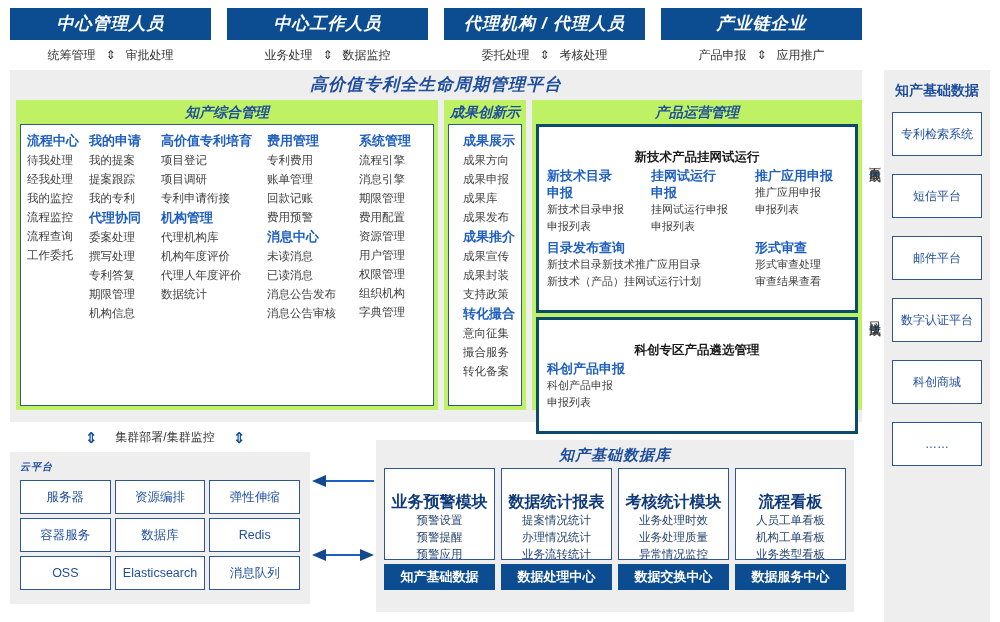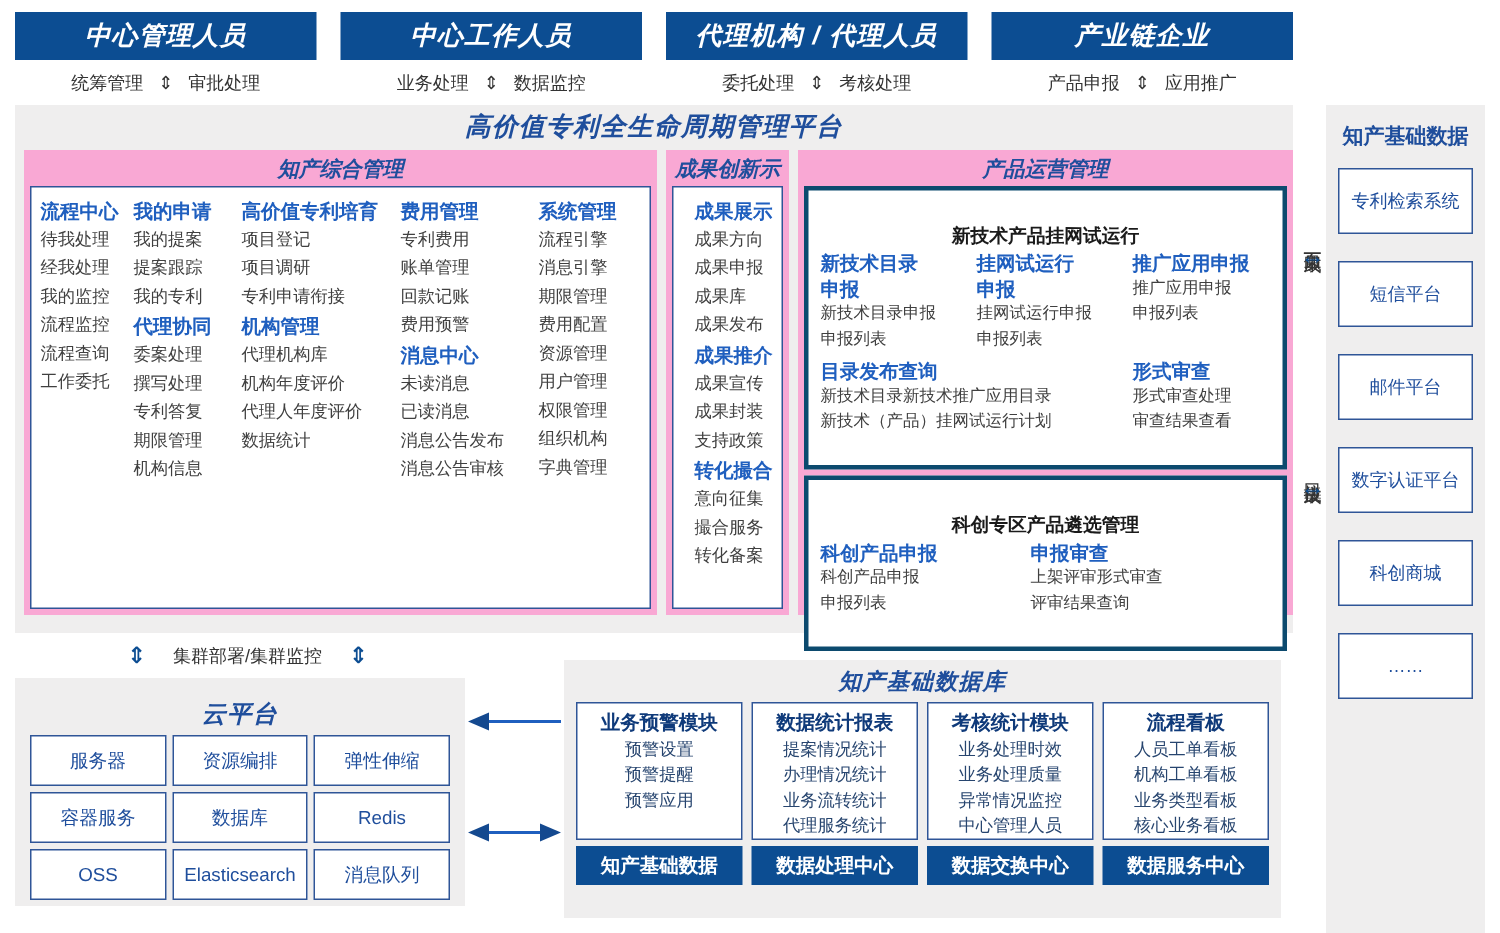--- a/index.html
+++ b/index.html
@@ -38,21 +38,21 @@
     background: #efeeee;
   }
   .platform-title {
     text-align: center; font-size: 17px; font-weight: bold; font-style: italic;
     color: #1f4e9c; line-height: 30px; height: 30px; letter-spacing: 1px;
   }
   .platform-body {
     display: flex; gap: 6px; padding: 0 6px 6px 6px; height: 316px;
   }
   .sect {
-    background: #f9a8d4; display: flex; flex-direction: column;
+    background: #bef264; display: flex; flex-direction: column;
   }
   .sect-title {
     text-align: center; font-size: 14px; font-weight: bold; font-style: italic;
     color: #1f4e9c; line-height: 24px; height: 24px;
   }
   .sect-inner {
     background: #ffffff; border: 1px solid #2f5597; margin: 0 4px 4px 4px;
     flex: 1; padding: 6px 6px;
   }
 
@@ -126,22 +126,22 @@
     display: flex; align-items: center; justify-content: center; gap: 18px;
   }
   .cluster .lbl { font-size: 12px; color: #333333; }
 
   
   .cloud {
     position: absolute; left: 10px; top: 452px; width: 300px; height: 152px;
     background: #efeeee; padding: 2px 10px 8px 10px;
   }
   .cloud-title {
-    text-align: center; font-size: 16px; font-weight: bold; font-style: italic;
-    color: #1f4e9c; line-height: 26px; height: 26px; letter-spacing: 1px; margin-top: 10px;
+    text-align: left; font-size: 10px; font-weight: bold; font-style: italic;
+    color: #1f4e9c; line-height: 26px; height: 26px; letter-spacing: 1px;
   }
   .cloud-grid { display: grid; grid-template-columns: repeat(3, 1fr); gap: 4px; }
   .cloud-cell {
     background: #ffffff; border: 1px solid #2f5597;
     font-size: 12.5px; color: #1f4e9c; text-align: center;
     height: 34px; line-height: 32px; white-space: nowrap;
   }
 
   
   .mid-arrows {
@@ -158,22 +158,23 @@
     text-align: center; font-size: 15px; font-weight: bold; font-style: italic;
     color: #1f4e9c; line-height: 26px; height: 26px; letter-spacing: 1px;
   }
   .db-grid { display: grid; grid-template-columns: repeat(4, 1fr); gap: 6px; }
   .db-col { display: flex; flex-direction: column; gap: 4px; }
   .db-box {
     background: #ffffff; border: 1px solid #2f5597; padding: 2px 2px 4px 2px;
     height: 92px;
   }
   .db-hd {
-    text-align: center; font-size: 13px; font-weight: bold; color: #0f3a7a;
+    text-align: center; font-size: 16px; font-weight: bold; color: #0f3a7a;
     line-height: 21px;
+    margin-top: 20px;
   }
   .db-it { text-align: center; font-size: 11.5px; color: #27456f; line-height: 17px; }
   .db-foot {
     background: #0c4d92; color: #ffffff; text-align: center;
     font-size: 13px; font-weight: bold; line-height: 26px; height: 26px;
   }
 </style>
 </head>
 <body>
 
@@ -342,25 +343,20 @@
           </div>
 
           <div class="subbox">
             <div class="subbox-title">科创专区产品遴选管理</div>
             <div class="sub-cols">
               <div class="sub-col" style="width:140px">
                 <div class="sub-hd">科创产品申报</div>
                 <div class="sub-it">科创产品申报</div>
                 <div class="sub-it">申报列表</div>
               </div>
-              <div class="sub-col" style="width:140px">
-                <div class="sub-hd">申报审查</div>
-                <div class="sub-it">上架评审形式审查</div>
-                <div class="sub-it">评审结果查询</div>
-              </div>
             </div>
           </div>
 
         </div>
       </div>
     </div>
   </div>
 
   <div class="integration">
     <div class="int-group">

